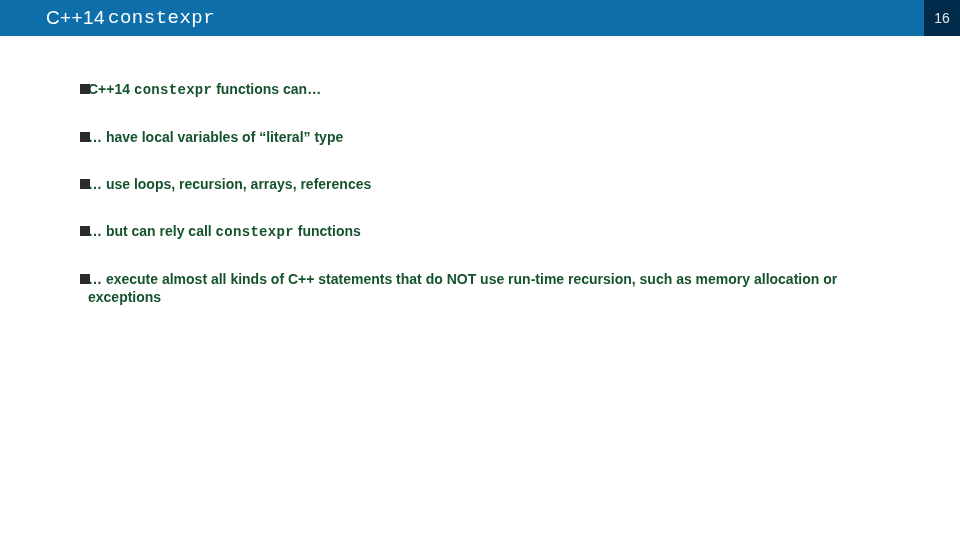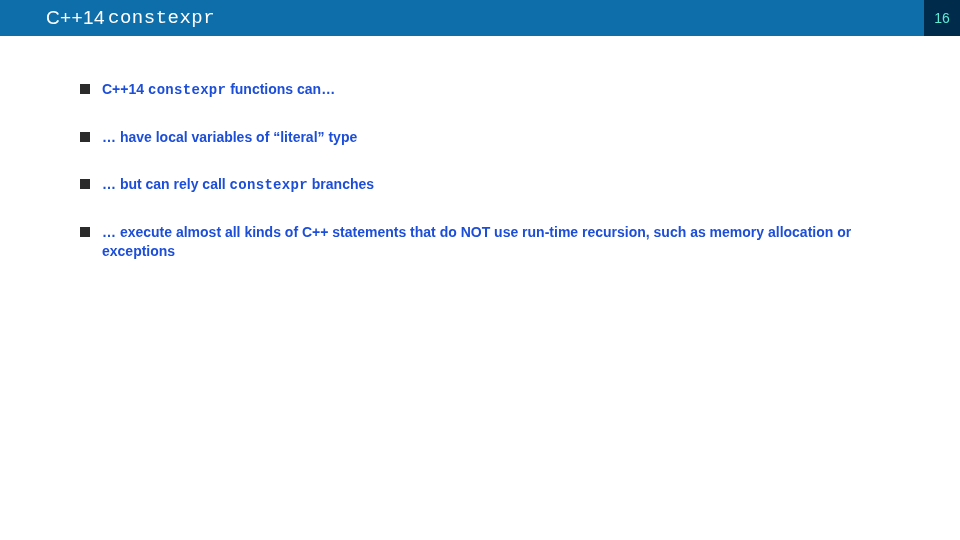--- a/index.html
+++ b/index.html
@@ -29,41 +29,41 @@
   }
   .title-bar .code {
     font-family: "Courier New", Courier, monospace;
     font-weight: 400;
     letter-spacing: 0.5px;
     margin: 0 5px 0 3px;
   }
   .page-box {
     width: 36px;
     background: #002b4a;
-    color: #5eead4;
+    color: #e5e5e5;
     font-size: 14px;
     display: flex;
     align-items: center;
     justify-content: center;
   }
   .content {
     padding: 44px 46px 0 80px;
   }
   ul.points {
     list-style: none;
     margin: 0;
     padding: 0;
   }
   ul.points > li {
     position: relative;
-    padding-left: 22px;
+    padding-left: 8px;
     font-size: 14px;
     font-weight: 700;
     line-height: 1.35;
-    color: #1d4ed8;
+    color: #14532d;
     margin-bottom: 28px;
   }
   ul.points > li::before {
     content: "";
     position: absolute;
     left: 0;
     top: 4px;
     width: 10px;
     height: 10px;
     background: #2b2b2b;
@@ -82,16 +82,17 @@
     <span>C++14</span>
     <span class="code">constexpr</span>
   </div>
   <div class="page-box">16</div>
 </div>
 
 <div class="content">
   <ul class="points" id="points">
       <li><span>C++14 </span><span class="mono">constexpr</span><span> functions can…</span></li>
       <li>… have local variables of “literal” type</li>
-      <li><span>… but can rely call </span><span class="mono">constexpr</span><span> branches</span></li>
+      <li>… use loops, recursion, arrays, references</li>
+      <li><span>… but can rely call </span><span class="mono">constexpr</span><span> functions</span></li>
       <li>… execute almost all kinds of C++ statements that do NOT use run-time recursion, such as memory allocation or exceptions</li>
     </ul>
 </div>
 
 </body></html>

